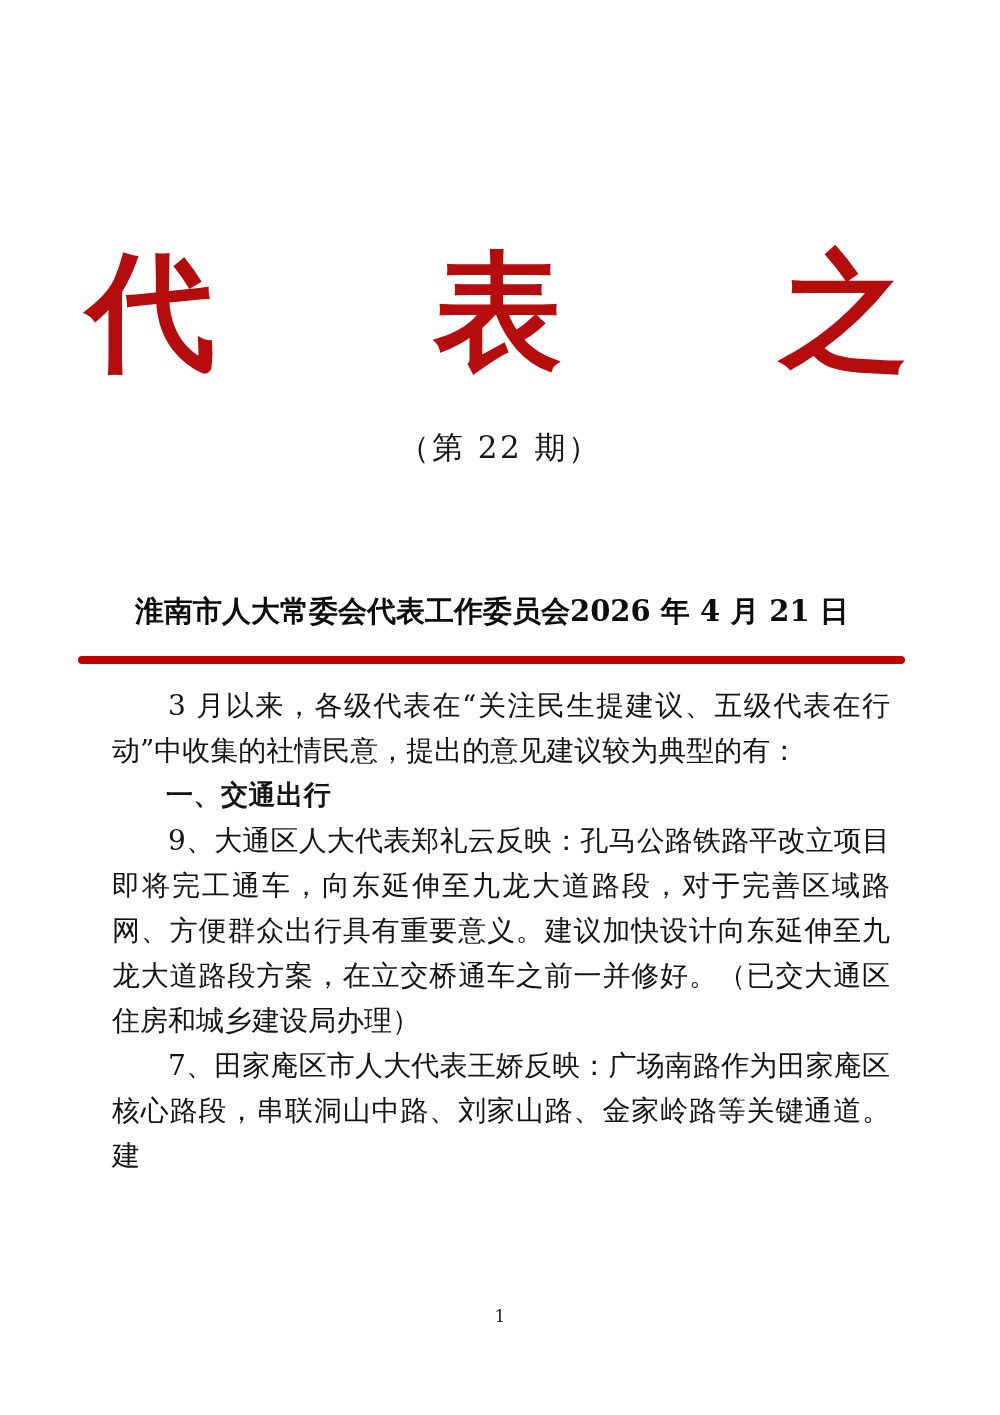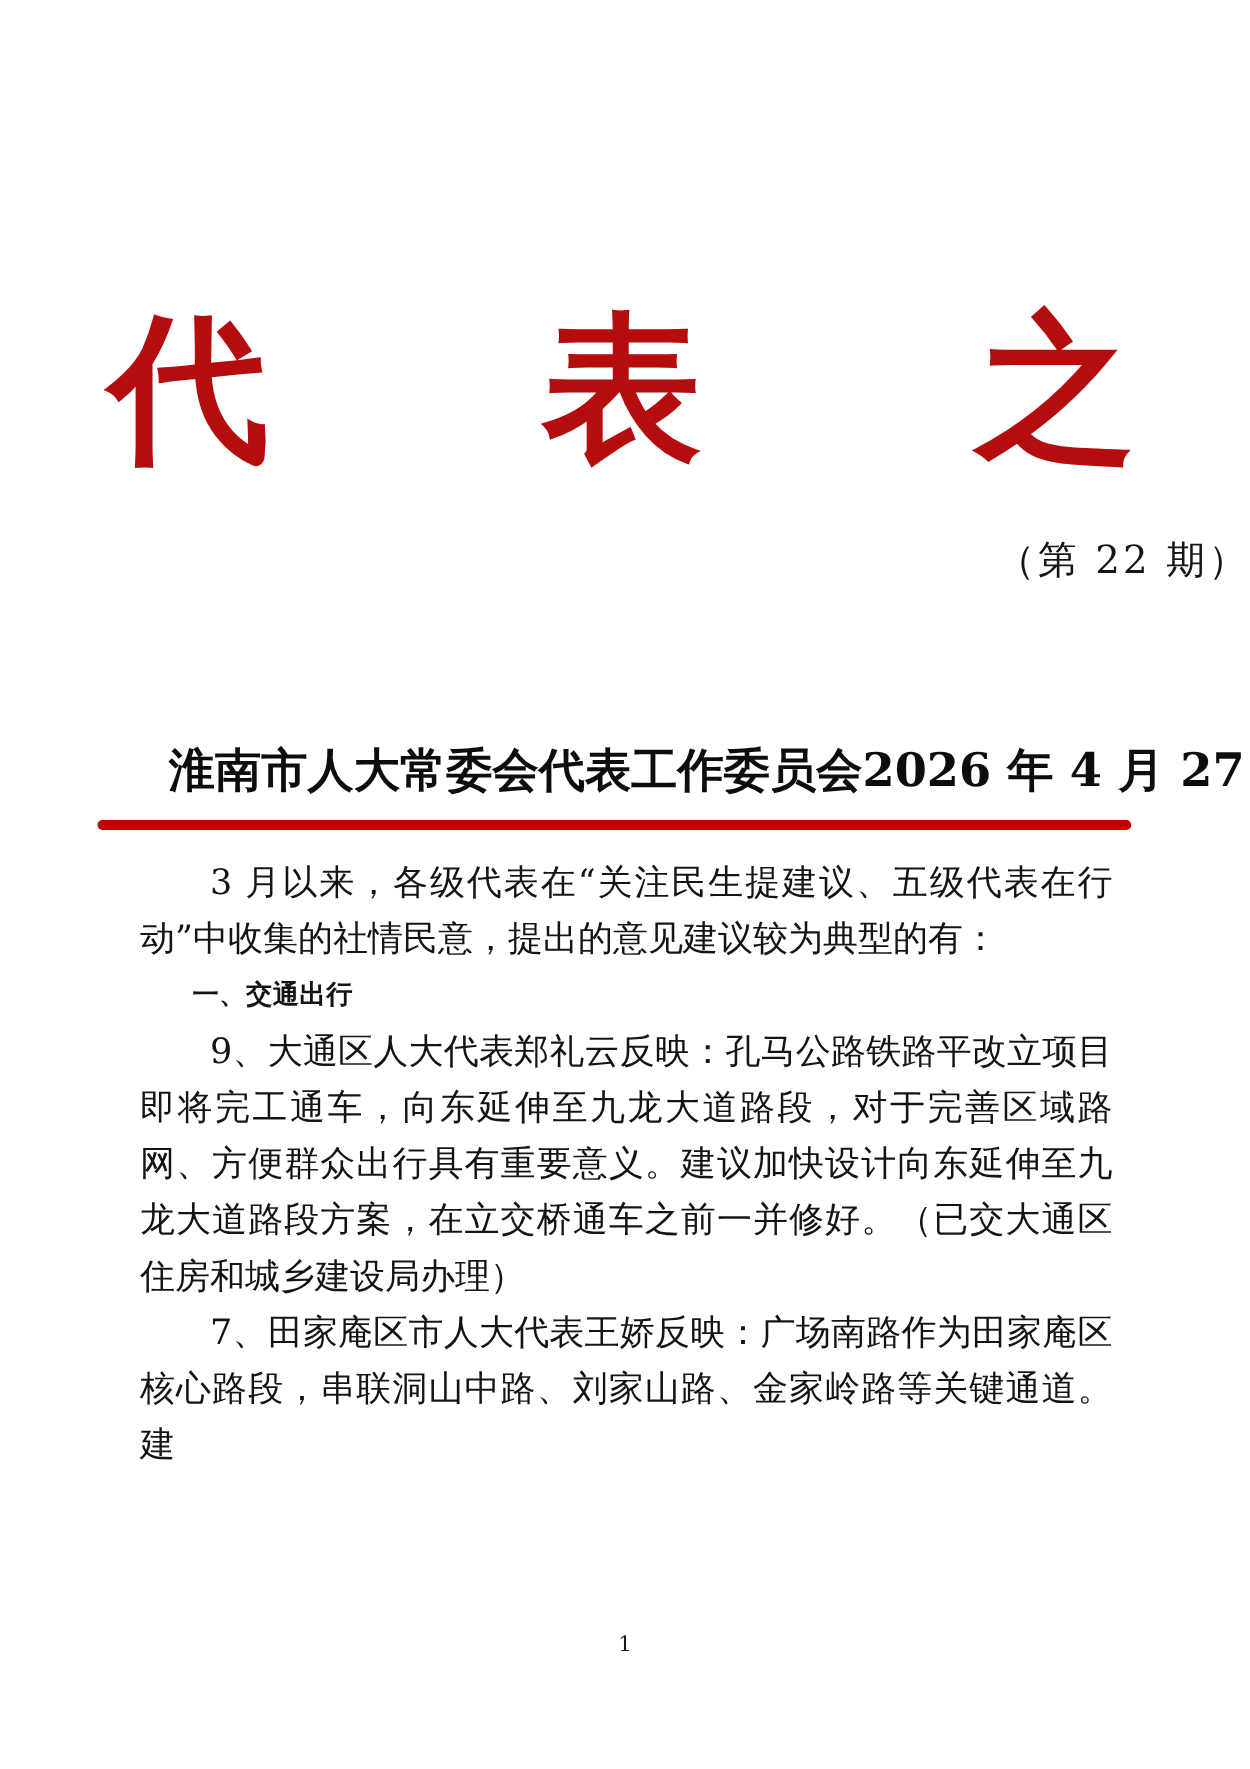--- a/index.html
+++ b/index.html
@@ -26,34 +26,33 @@
     color: #b50d0d;
     letter-spacing: 0.68em;
     text-indent: 0.68em; 
     white-space: nowrap;
   }
   .issue-line {
     position: absolute;
     top: 427px;
     left: 0;
     width: 100%;
-    text-align: right;
+    text-align: center;
     font-size: 31px;
     letter-spacing: 0.08em;
     color: #161616;
   }
   .header-row {
     position: absolute;
     top: 592px;
     left: 135px;
     right: 120px;
     display: flex;
-    justify-content: space-between;
     align-items: baseline;
-    font-size: 37px;
+    font-size: 29px;
     font-weight: bold;
     color: #0d0d0d;
     white-space: nowrap;
   }
   .divider {
     position: absolute;
     top: 656px;
     left: 78px;
     width: 827px;
     height: 8px;
@@ -69,21 +68,21 @@
     text-align: justify;
     color: #141414;
   }
   .body-text p {
     text-indent: 2em;
     margin: 0;
   }
   .section-heading {
     font-family: Liberation Sans, sans-serif;
     font-weight: bold;
-    font-size: 21px;
+    font-size: 27px;
     letter-spacing: 0.02em;
   }
   .page-number {
     position: absolute;
     top: 1306px;
     left: 0;
     width: 100%;
     text-align: center;
     font-size: 17px;
     color: #1a1a1a;
@@ -93,21 +92,21 @@
 <body>
 
 <div class="page">
 
   <div class="masthead" style="color: rgb(181, 13, 13);">代 表 之 声</div>
 
   <div class="issue-line">（第 22 期）</div>
 
   <div class="header-row">
     <span>淮南市人大常委会代表工作委员会</span>
-    <span>2026 年 4 月 27 日</span>
+    <span>2026 年 4 月 21 日</span>
   </div>
 
   <div class="divider" style="background: rgb(192, 0, 0);"></div>
 
   <div class="body-text">
     <p>3 月以来，各级代表在“关注民生提建议、五级代表在行动”中收集的社情民意，提出的意见建议较为典型的有：</p>
     <p class="section-heading">一、交通出行</p>
     <p>9、大通区人大代表郑礼云反映：孔马公路铁路平改立项目即将完工通车，向东延伸至九龙大道路段，对于完善区域路网、方便群众出行具有重要意义。建议加快设计向东延伸至九龙大道路段方案，在立交桥通车之前一并修好。（已交大通区住房和城乡建设局办理）</p>
     <p>7、田家庵区市人大代表王娇反映：广场南路作为田家庵区核心路段，串联洞山中路、刘家山路、金家岭路等关键通道。建</p>
   </div>

